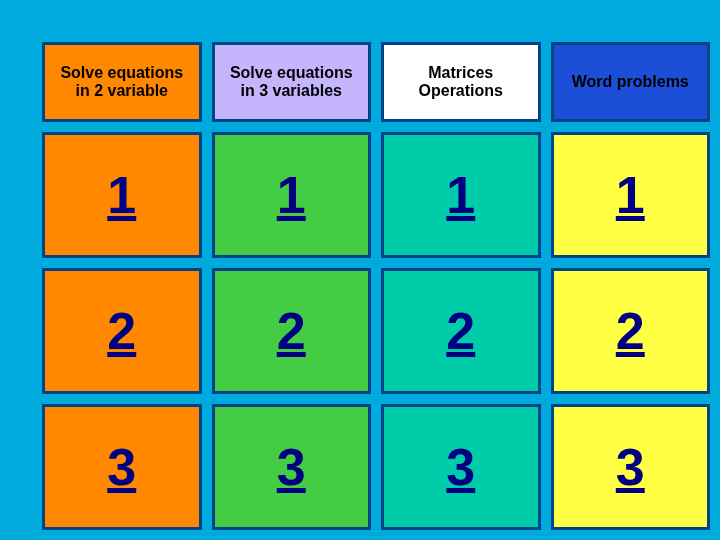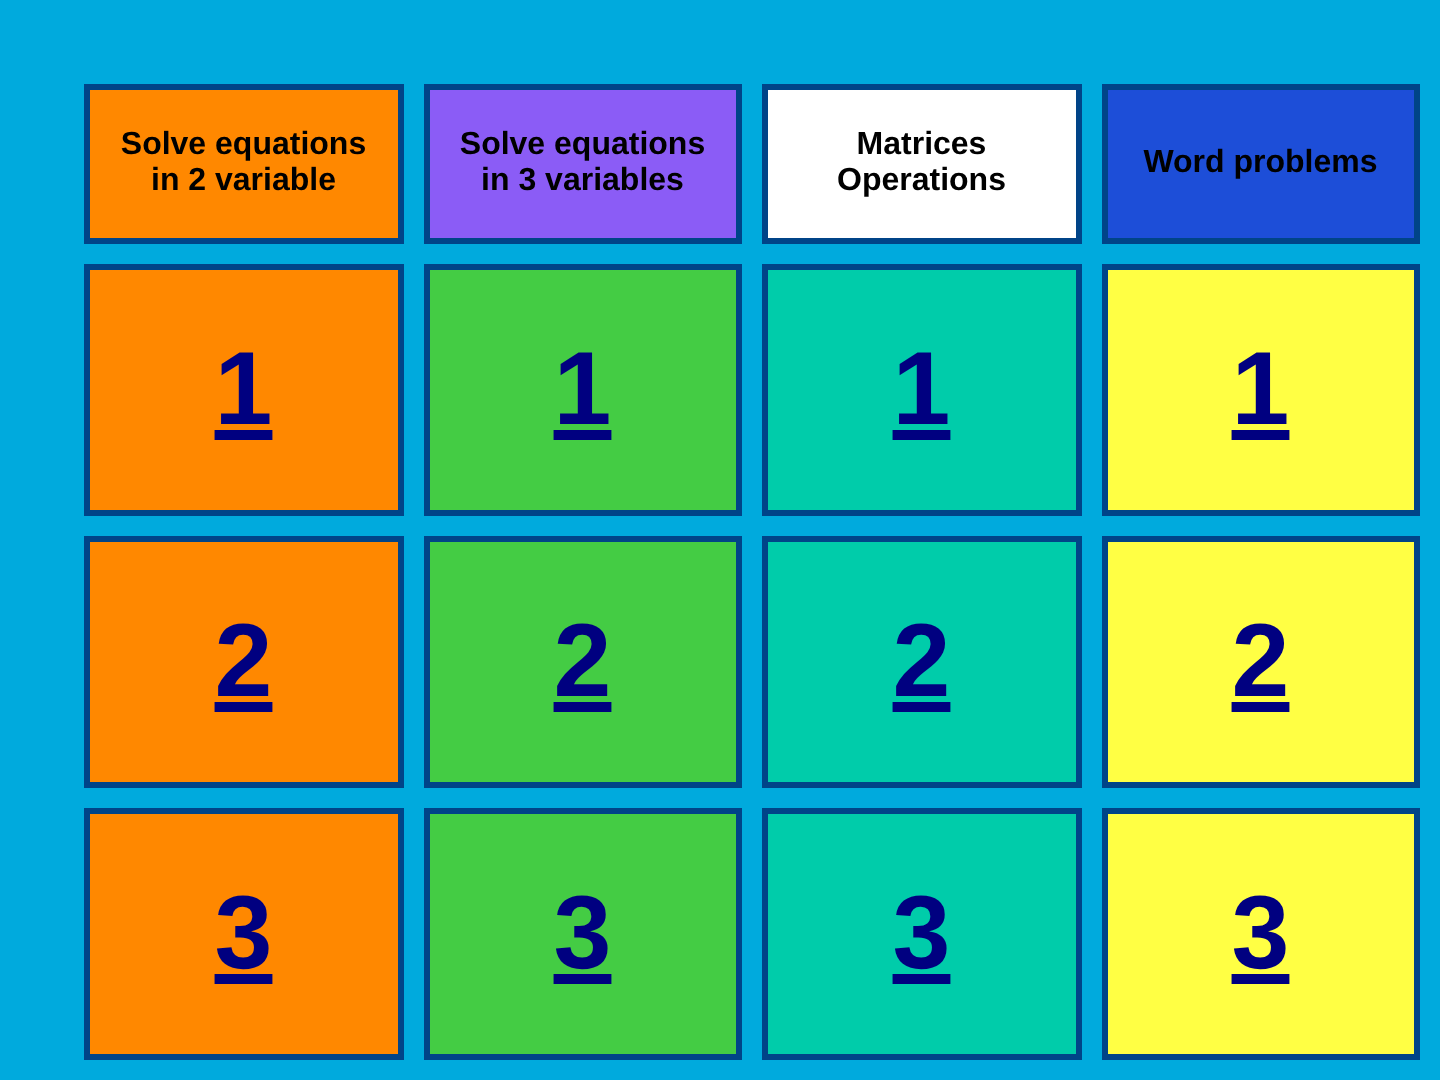--- a/index.html
+++ b/index.html
@@ -38,21 +38,21 @@
       padding: 8px;
       min-height: 80px;
       cursor: pointer;
     }
 
     .header-orange {
       background-color: #ff8800;
     }
 
     .header-green {
-      background-color: #8b5cf6;
+      background-color: #c4b5fd;
     }
 
     .header-teal {
       background-color: #ffffff;
     }
 
     .header-yellow {
       background-color: #1d4ed8;
     }
 

